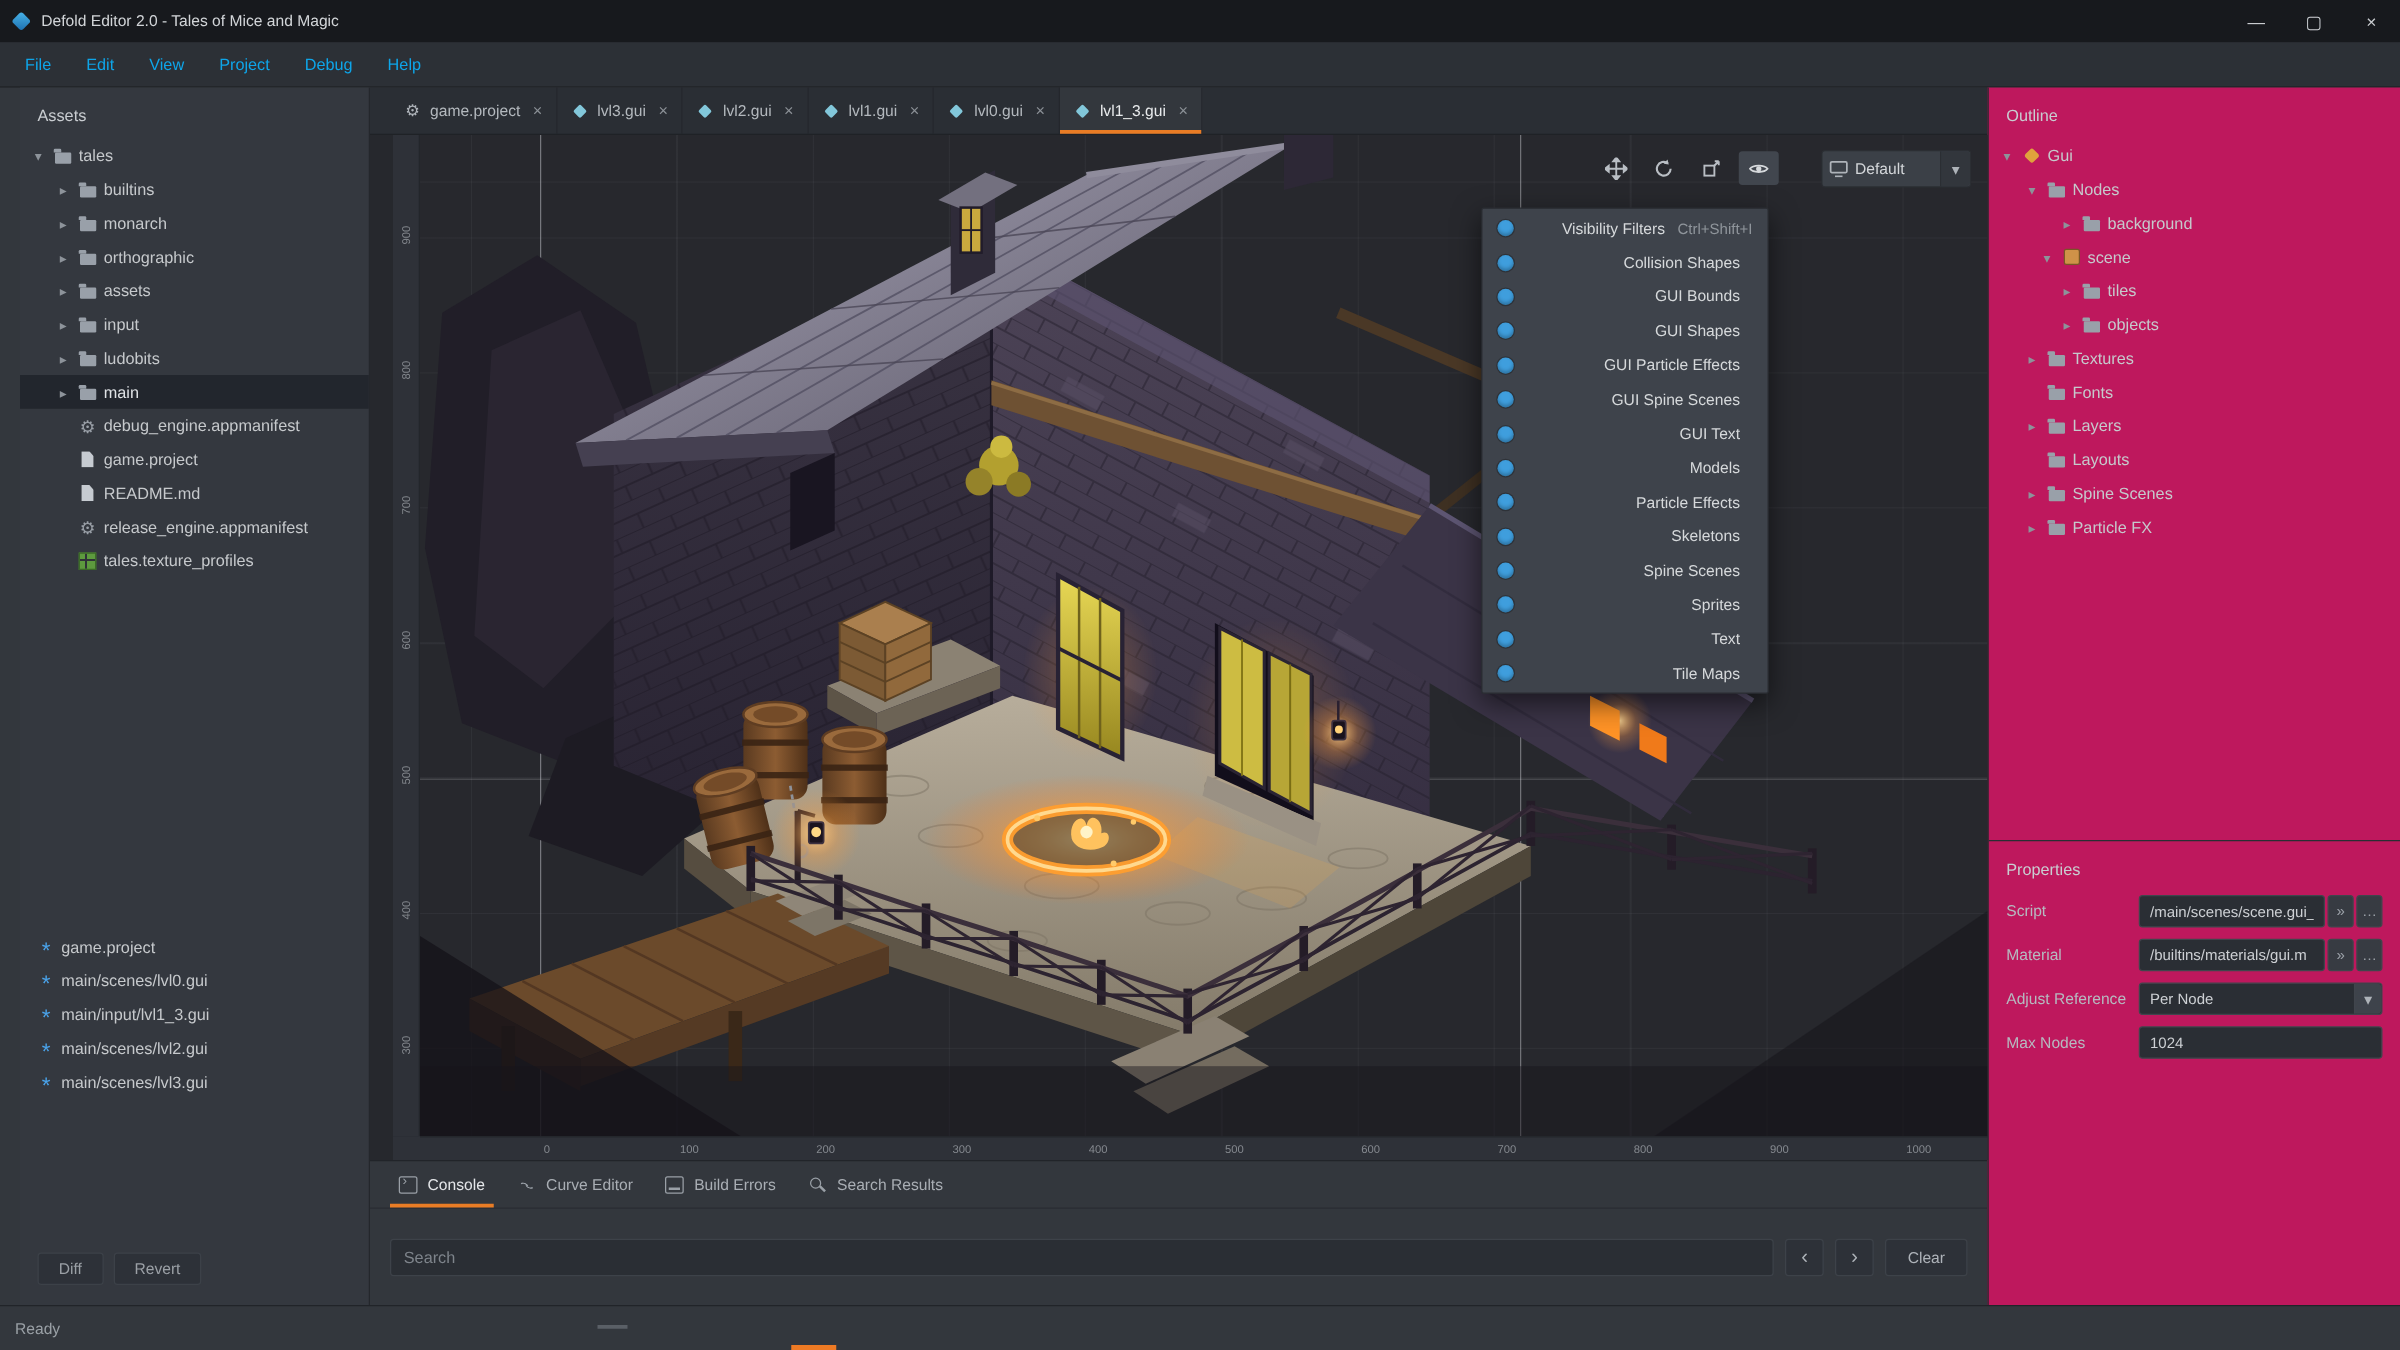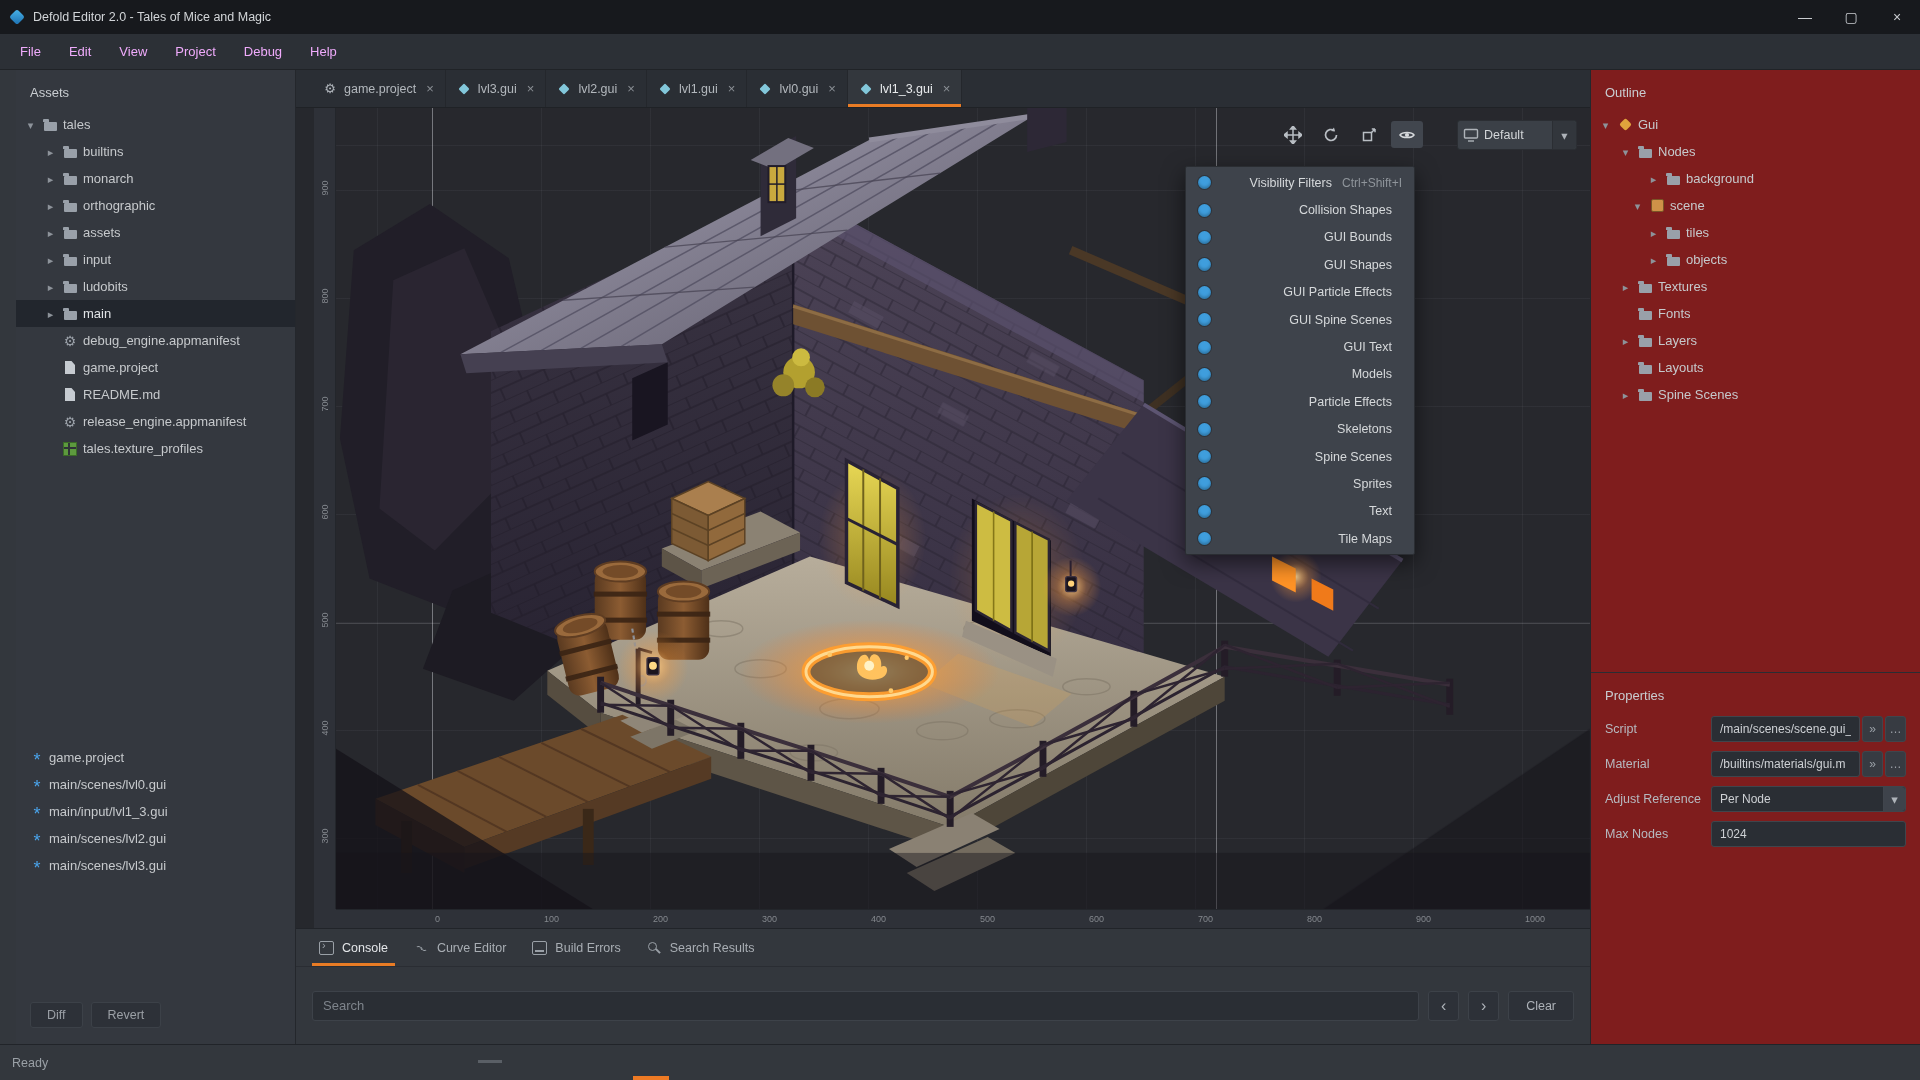--- a/index.html
+++ b/index.html
@@ -7,26 +7,26 @@
 
   
   .titlebar{height:34px;background:#17191d;display:flex;align-items:center;padding:0 0 0 10px;gap:9px;}
   .logo{width:14px;height:14px;background:linear-gradient(135deg,#49b4e9,#1c6fb0);transform:rotate(45deg) scale(.8);border-radius:3px;flex:none;}
   .title-text{color:#d2d5d8;font-size:12.5px;}
   .win-controls{margin-left:auto;display:flex;height:34px;}
   .win-btn{width:46px;display:flex;align-items:center;justify-content:center;color:#c9ccd0;font-size:14px;}
 
   
   .menubar{height:36px;background:#2c3036;display:flex;align-items:center;padding:0 6px;border-bottom:1px solid #202327;}
-  .menu-item{padding:0 14px;line-height:36px;color:#f0abfc;}
+  .menu-item{padding:0 14px;line-height:36px;color:#0ea5e9;}
 
   
   .app{display:flex;height:974px;margin-left:16px;}
   .left-panel{width:280px;background:#34383f;border-right:1px solid #24272c;display:flex;flex-direction:column;}
-  .right-panel{width:330px;background:#7f1d1d;border-left:1px solid #24272c;display:flex;flex-direction:column;}
+  .right-panel{width:330px;background:#be185d;border-left:1px solid #24272c;display:flex;flex-direction:column;}
   .center{flex:1;display:flex;flex-direction:column;background:#26272c;min-width:0;}
 
   .panel-header{padding:15px 14px 11px;color:#c9cdd1;}
 
   
   .trow{height:27px;display:flex;align-items:center;gap:5px;padding-right:6px;white-space:nowrap;overflow:hidden;}
   .trow.selected{background:#22262d;color:#e0e3e6;}
   .d0{padding-left:8px}.d1{padding-left:28px}.d2{padding-left:40px}.d3{padding-left:56px}
   .arrow{width:13px;flex:none;color:#8d939a;text-align:center;}
   .arrow.open::before{content:"▾";font-size:11px;}
@@ -823,20 +823,25 @@
             <span class="fico icon-folder"></span>
             <span>Layouts</span>
           </div>
 
           <div class="trow d1">
             <span class="arrow closed"></span>
             <span class="fico icon-folder"></span>
             <span>Spine Scenes</span>
           </div>
 
+          <div class="trow d1">
+            <span class="arrow closed"></span>
+            <span class="fico icon-folder"></span>
+            <span>Particle FX</span>
+          </div>
         </div>
     </div>
 
     <div class="props">
       <div class="props-header">Properties</div>
 
       <div class="prop-row">
         <span class="prop-label">Script</span>
         <div class="prop-field">
           <input class="prop-input" type="text" value="/main/scenes/scene.gui_" style="">

